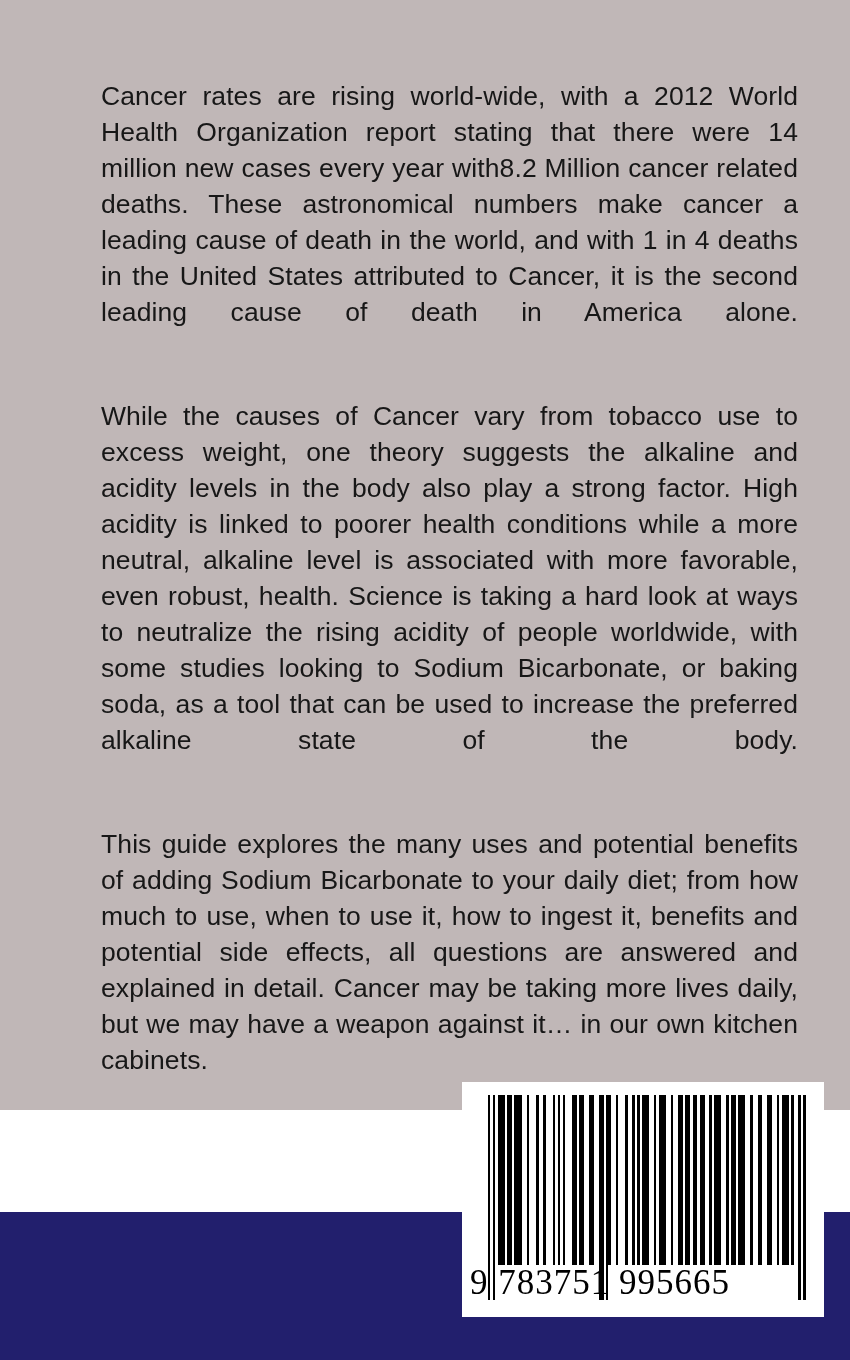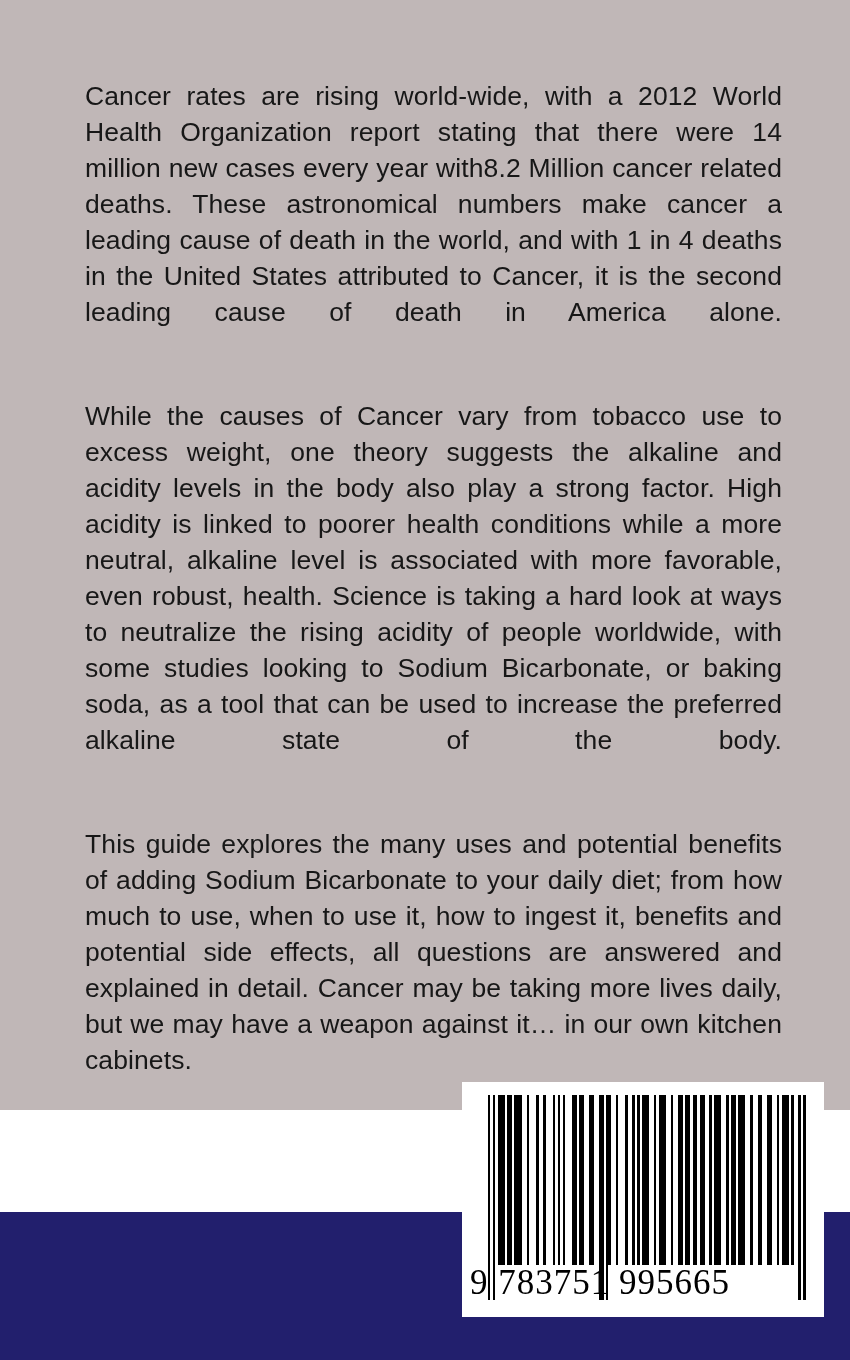--- a/index.html
+++ b/index.html
@@ -37,21 +37,21 @@
     left: 0;
     top: 1212px;
     width: 850px;
     height: 148px;
     background: #221f6d;
   }
 
   
   #blurb {
     position: absolute;
-    left: 85px;
+    left: 101px;
     top: 78px;
     width: 697px;
   }
   .para {
     margin: 0 0 32px 0;
     font-size: 26.5px;
     line-height: 36px;
     color: #171717;
     text-align: justify;
     text-justify: inter-word;

